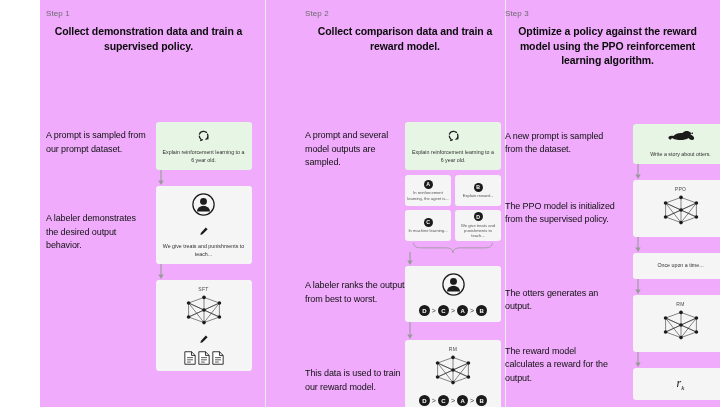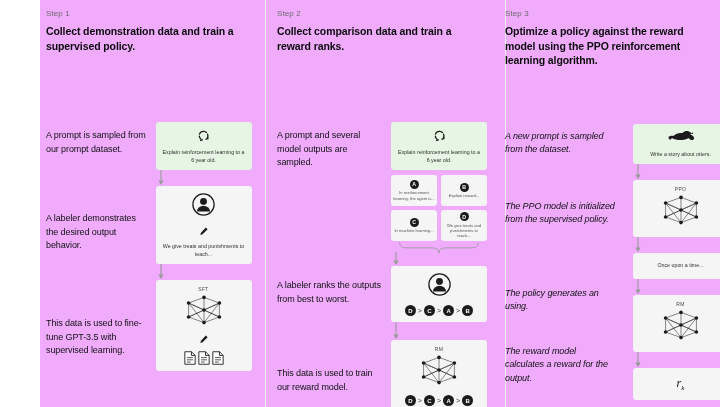--- a/index.html
+++ b/index.html
@@ -7,51 +7,52 @@
     width: 720px; height: 407px;
     background: #ffffff;
     font-family: "Liberation Sans", sans-serif;
     overflow: hidden;
   }
   .page { position: relative; width: 720px; height: 407px; background:#f0abfc;margin-left:40px; }
 
   .columns { display: flex; width: 720px; height: 407px; }
   .col { position: relative; height: 407px; padding: 8px 0 0 0; }
   .col-1 { width: 225px; }
-  .col-2 { width: 240px; }
+  .col-2 { width: 240px; padding-left: 28px; }
   .col-3 { width: 255px; }
   .col-2::before, .col-3::before {
     content: ""; position: absolute; left: 0; top: 0;
     width: 1px; height: 407px; background: #ececec;
   }
 
   .inner { position: relative; padding-left: 6px; height: 100%; }
 
   .step-label {
     font-size: 8px; color: #6b6b6b; letter-spacing: .1px;
     margin-bottom: 5px; line-height: 11px;
   }
   .step-title {
     font-size: 10.5px; font-weight: bold; color: #0b0b0b;
     line-height: 14.5px; letter-spacing: -0.1px;
     max-width: 205px;
+    text-align: center;
   }
 
   
   .body { display: flex; margin-top: 14px; }
   .captions { width: 50%; position: relative; }
   .flow { width: 50%; position: relative; display: flex;
           flex-direction: column; }
 
   .caption {
     position: absolute; left: 0;
     font-size: 9px; line-height: 13.5px; color: #111;
     letter-spacing: -0.1px; width: 104px;
   }
-  .col-3 .caption { width: 112px; font-style: italic; }
+  .col-3 .caption { width: 112px; }
 
   
   .card {
     background: #f5f5f5; border-radius: 3px;
     width: 96px; padding: 6px 5px;
     display: flex; flex-direction: column; align-items: center;
     text-align: center;
   }
   .card.green { background: #e7f5e4; }
   .card-text { font-size: 5.3px; line-height: 7.5px; color: #2f2f2f; }
@@ -99,21 +100,20 @@
 
   <div class="col col-1">
    <div class="inner">
     <div class="step-label">Step 1</div>
     <div class="step-title">Collect demonstration data and train a supervised policy.</div>
 
     <div class="body">
       <div class="captions">
         <div class="caption" style="top:62px">A prompt is sampled from our prompt dataset.</div>
         <div class="caption" style="top:145px">A labeler demonstrates the desired output behavior.</div>
-        <div class="caption" style="top:250px">This data is used to fine-tune GPT-3.5 with supervised learning.</div>
       </div>
 
       <div class="flow">
 
         <div class="card green" style="margin-top:55px">
           <span>
             <svg width="13" height="13" viewBox="0 0 24 24" fill="none" stroke="#1b1b1b" stroke-width="2.4" stroke-linecap="round">
               <path d="M4.5 9.5 A8 8 0 0 1 12 4.2"></path>
                     <path d="M19.5 9.5 A8 8 0 0 1 16.6 19"></path>
               <path d="M7.4 19 A8 8 0 0 1 4.3 13"></path>
@@ -211,21 +211,21 @@
           </div>
         </div>
       </div>
     </div>
    </div>
   </div>
 
   <div class="col col-2">
    <div class="inner" style="padding-left:12px">
     <div class="step-label">Step 2</div>
-    <div class="step-title">Collect comparison data and train a reward ranks.</div>
+    <div class="step-title">Collect comparison data and train a reward model.</div>
 
     <div class="body">
       <div class="captions">
         <div class="caption" style="top:212px">A labeler ranks the outputs from best to worst.</div>
         <div class="caption" style="top:62px">A prompt and several model outputs are sampled.</div>
         <div class="caption" style="top:300px">This data is used to train our reward model.</div>
       </div>
 
       <div class="flow">
         <div class="card green" style="margin-top:55px">
@@ -336,21 +336,21 @@
 
   <div class="col col-3">
    <div class="inner" style="padding-left:0">
     <div class="step-label">Step 3</div>
     <div class="step-title">Optimize a policy against the reward model using the PPO reinforcement learning algorithm.</div>
 
     <div class="body">
       <div class="captions">
         <div class="caption" style="top:48px">A new prompt is sampled from the dataset.</div>
         <div class="caption" style="top:118px">The PPO model is initialized from the supervised policy.</div>
-        <div class="caption" style="top:205px">The policy generates an using.</div>
+        <div class="caption" style="top:205px">The otters generates an output.</div>
         <div class="caption" style="top:263px">The reward model calculates a reward for the output.</div>
         <div class="caption" style="top:325px">The reward is used to update the policy using PPO.</div>
       </div>
 
       <div class="flow">
         <div class="card green" style="margin-top:42px">
           <span>
             <svg width="28" height="13" viewBox="0 0 56 26">
               <path d="M6 17 c-3 -1 -4 -4 -2 -6 c2 -2 6 -2 9 -1 c4 -5 11 -7 18 -6 c4 -4 9 -5 13 -3 c3 1 4 4 3 6 c3 1 6 3 7 6 c1 3 -1 5 -4 5 c-3 0 -5 -2 -7 -4 c-4 3 -10 4 -16 4 c-6 0 -13 -1 -17 -4 c-1 2 -3 4 -4 3 z" fill="#1b1b1b"></path>
               <path d="M44 6 l3 -4 l1 4 z M48 6 l3 -4 l1 4 z" fill="#1b1b1b"></path>

